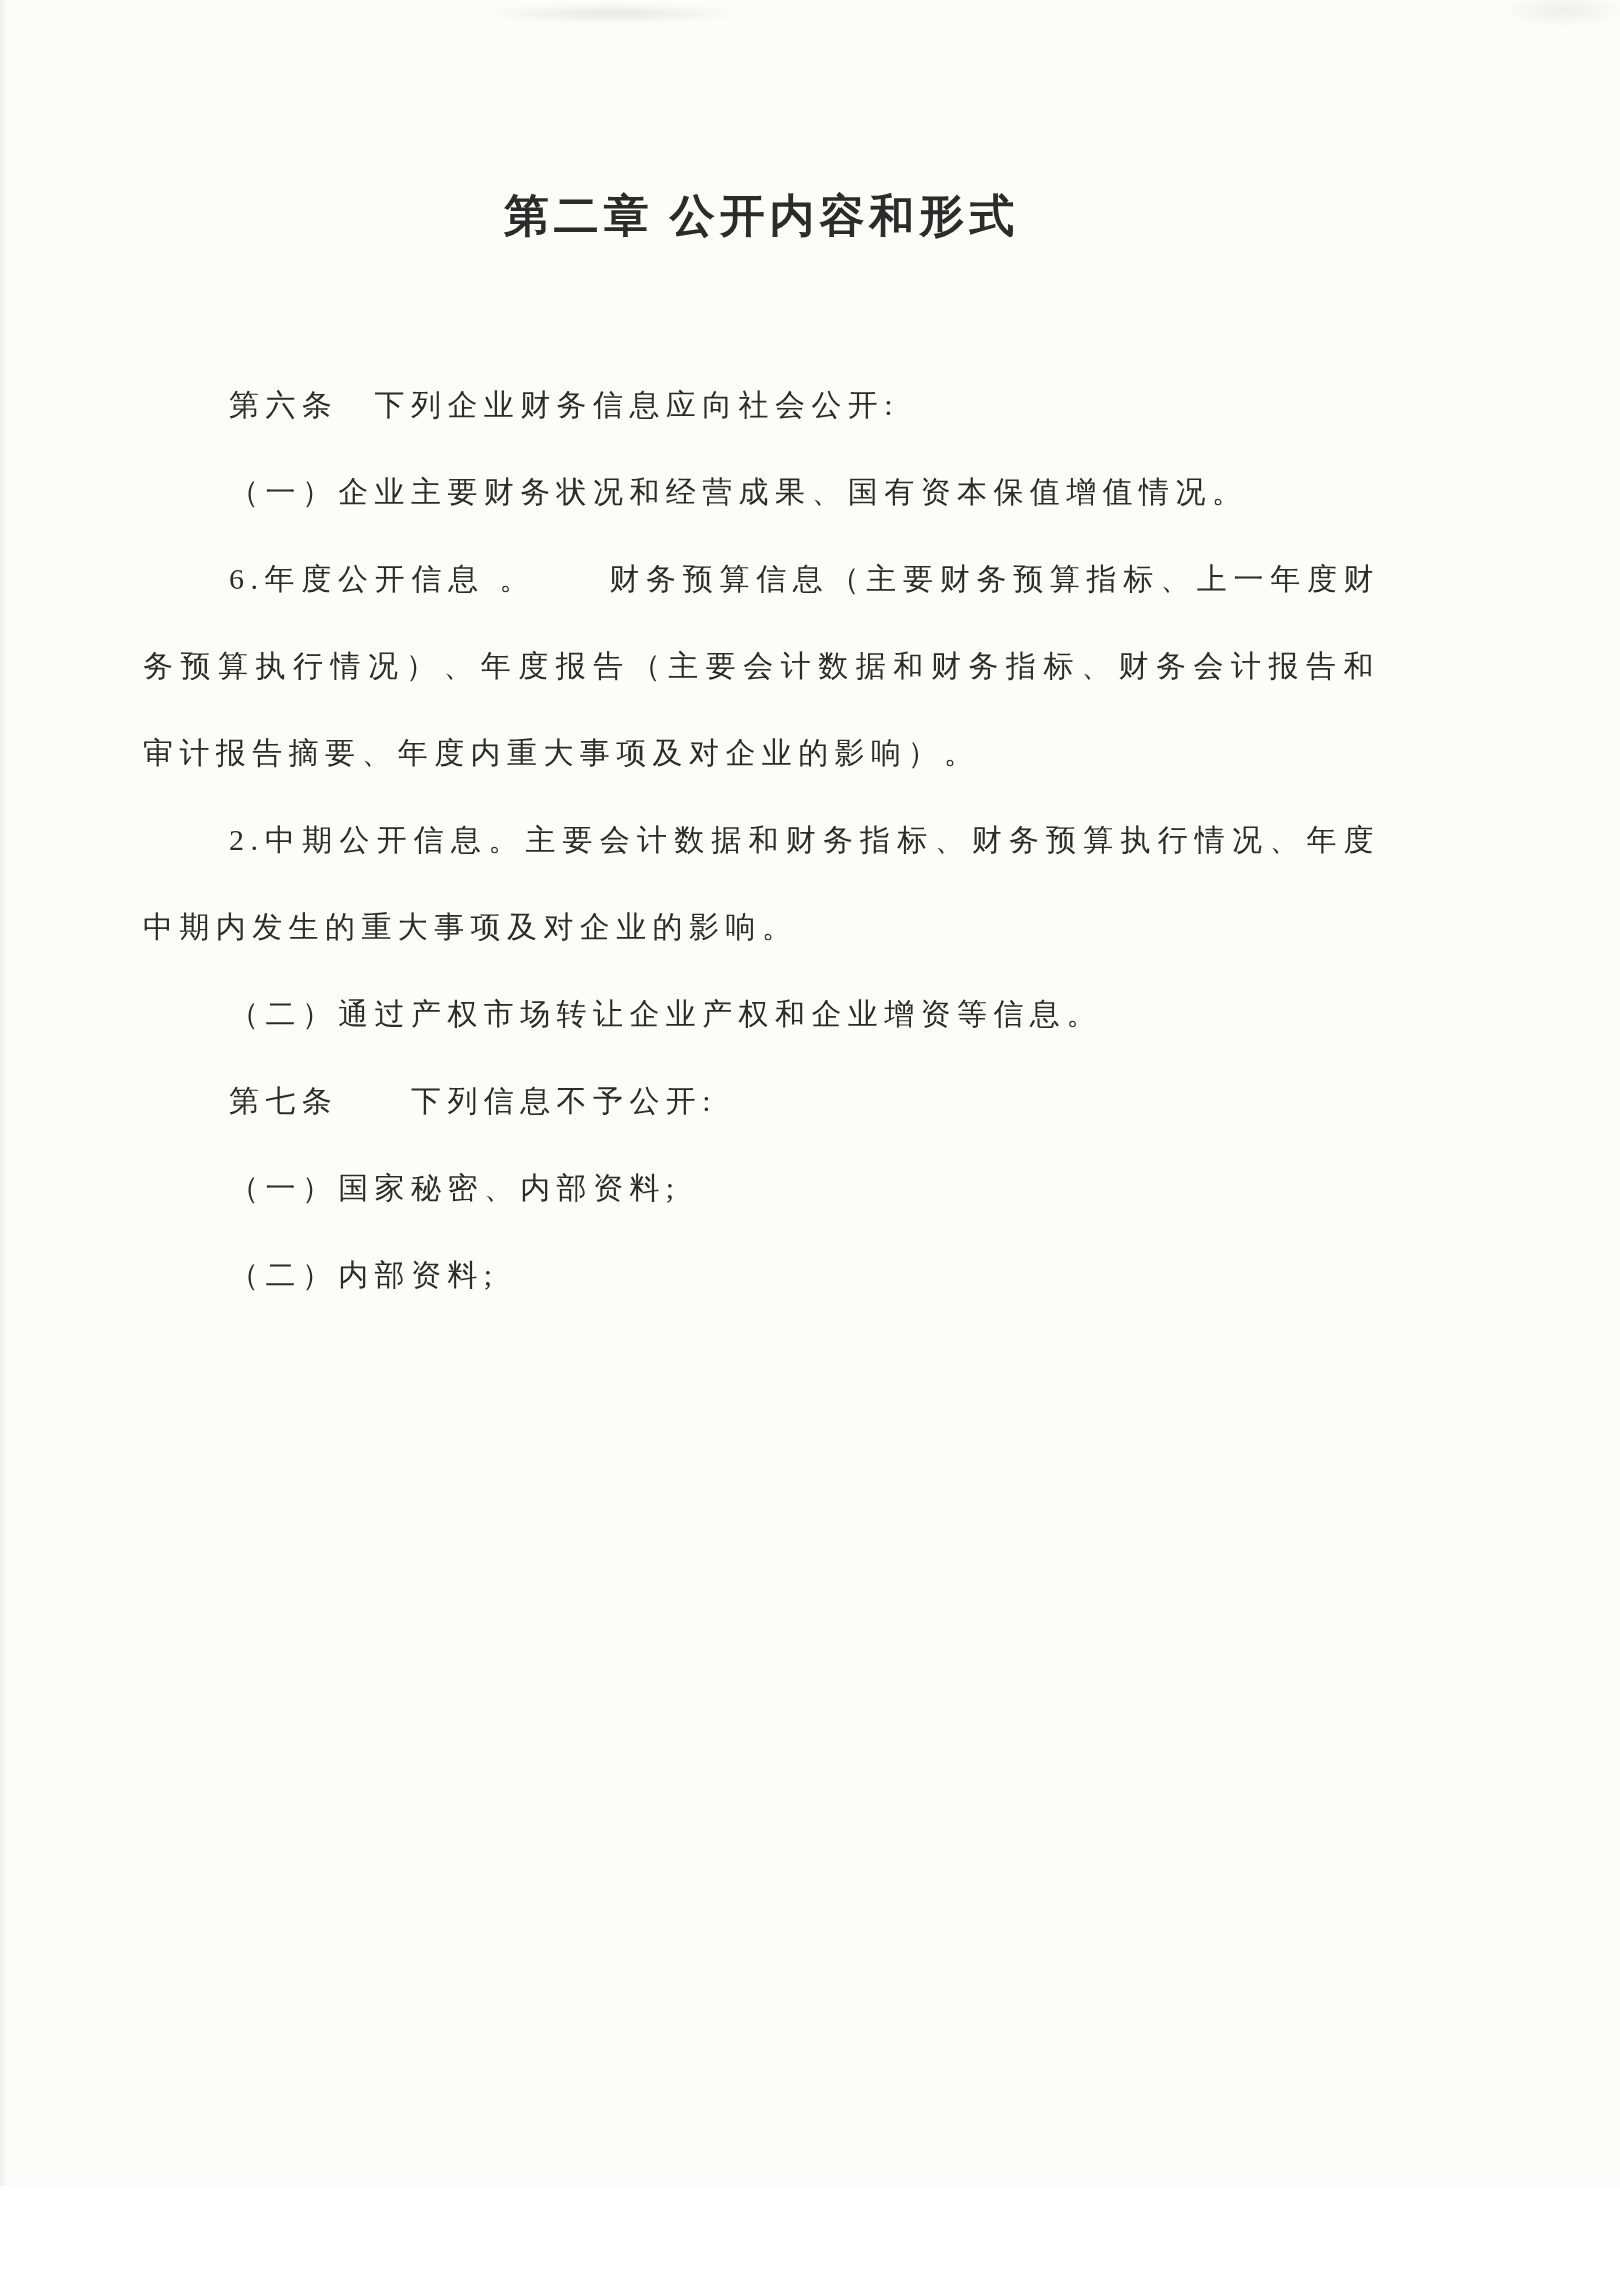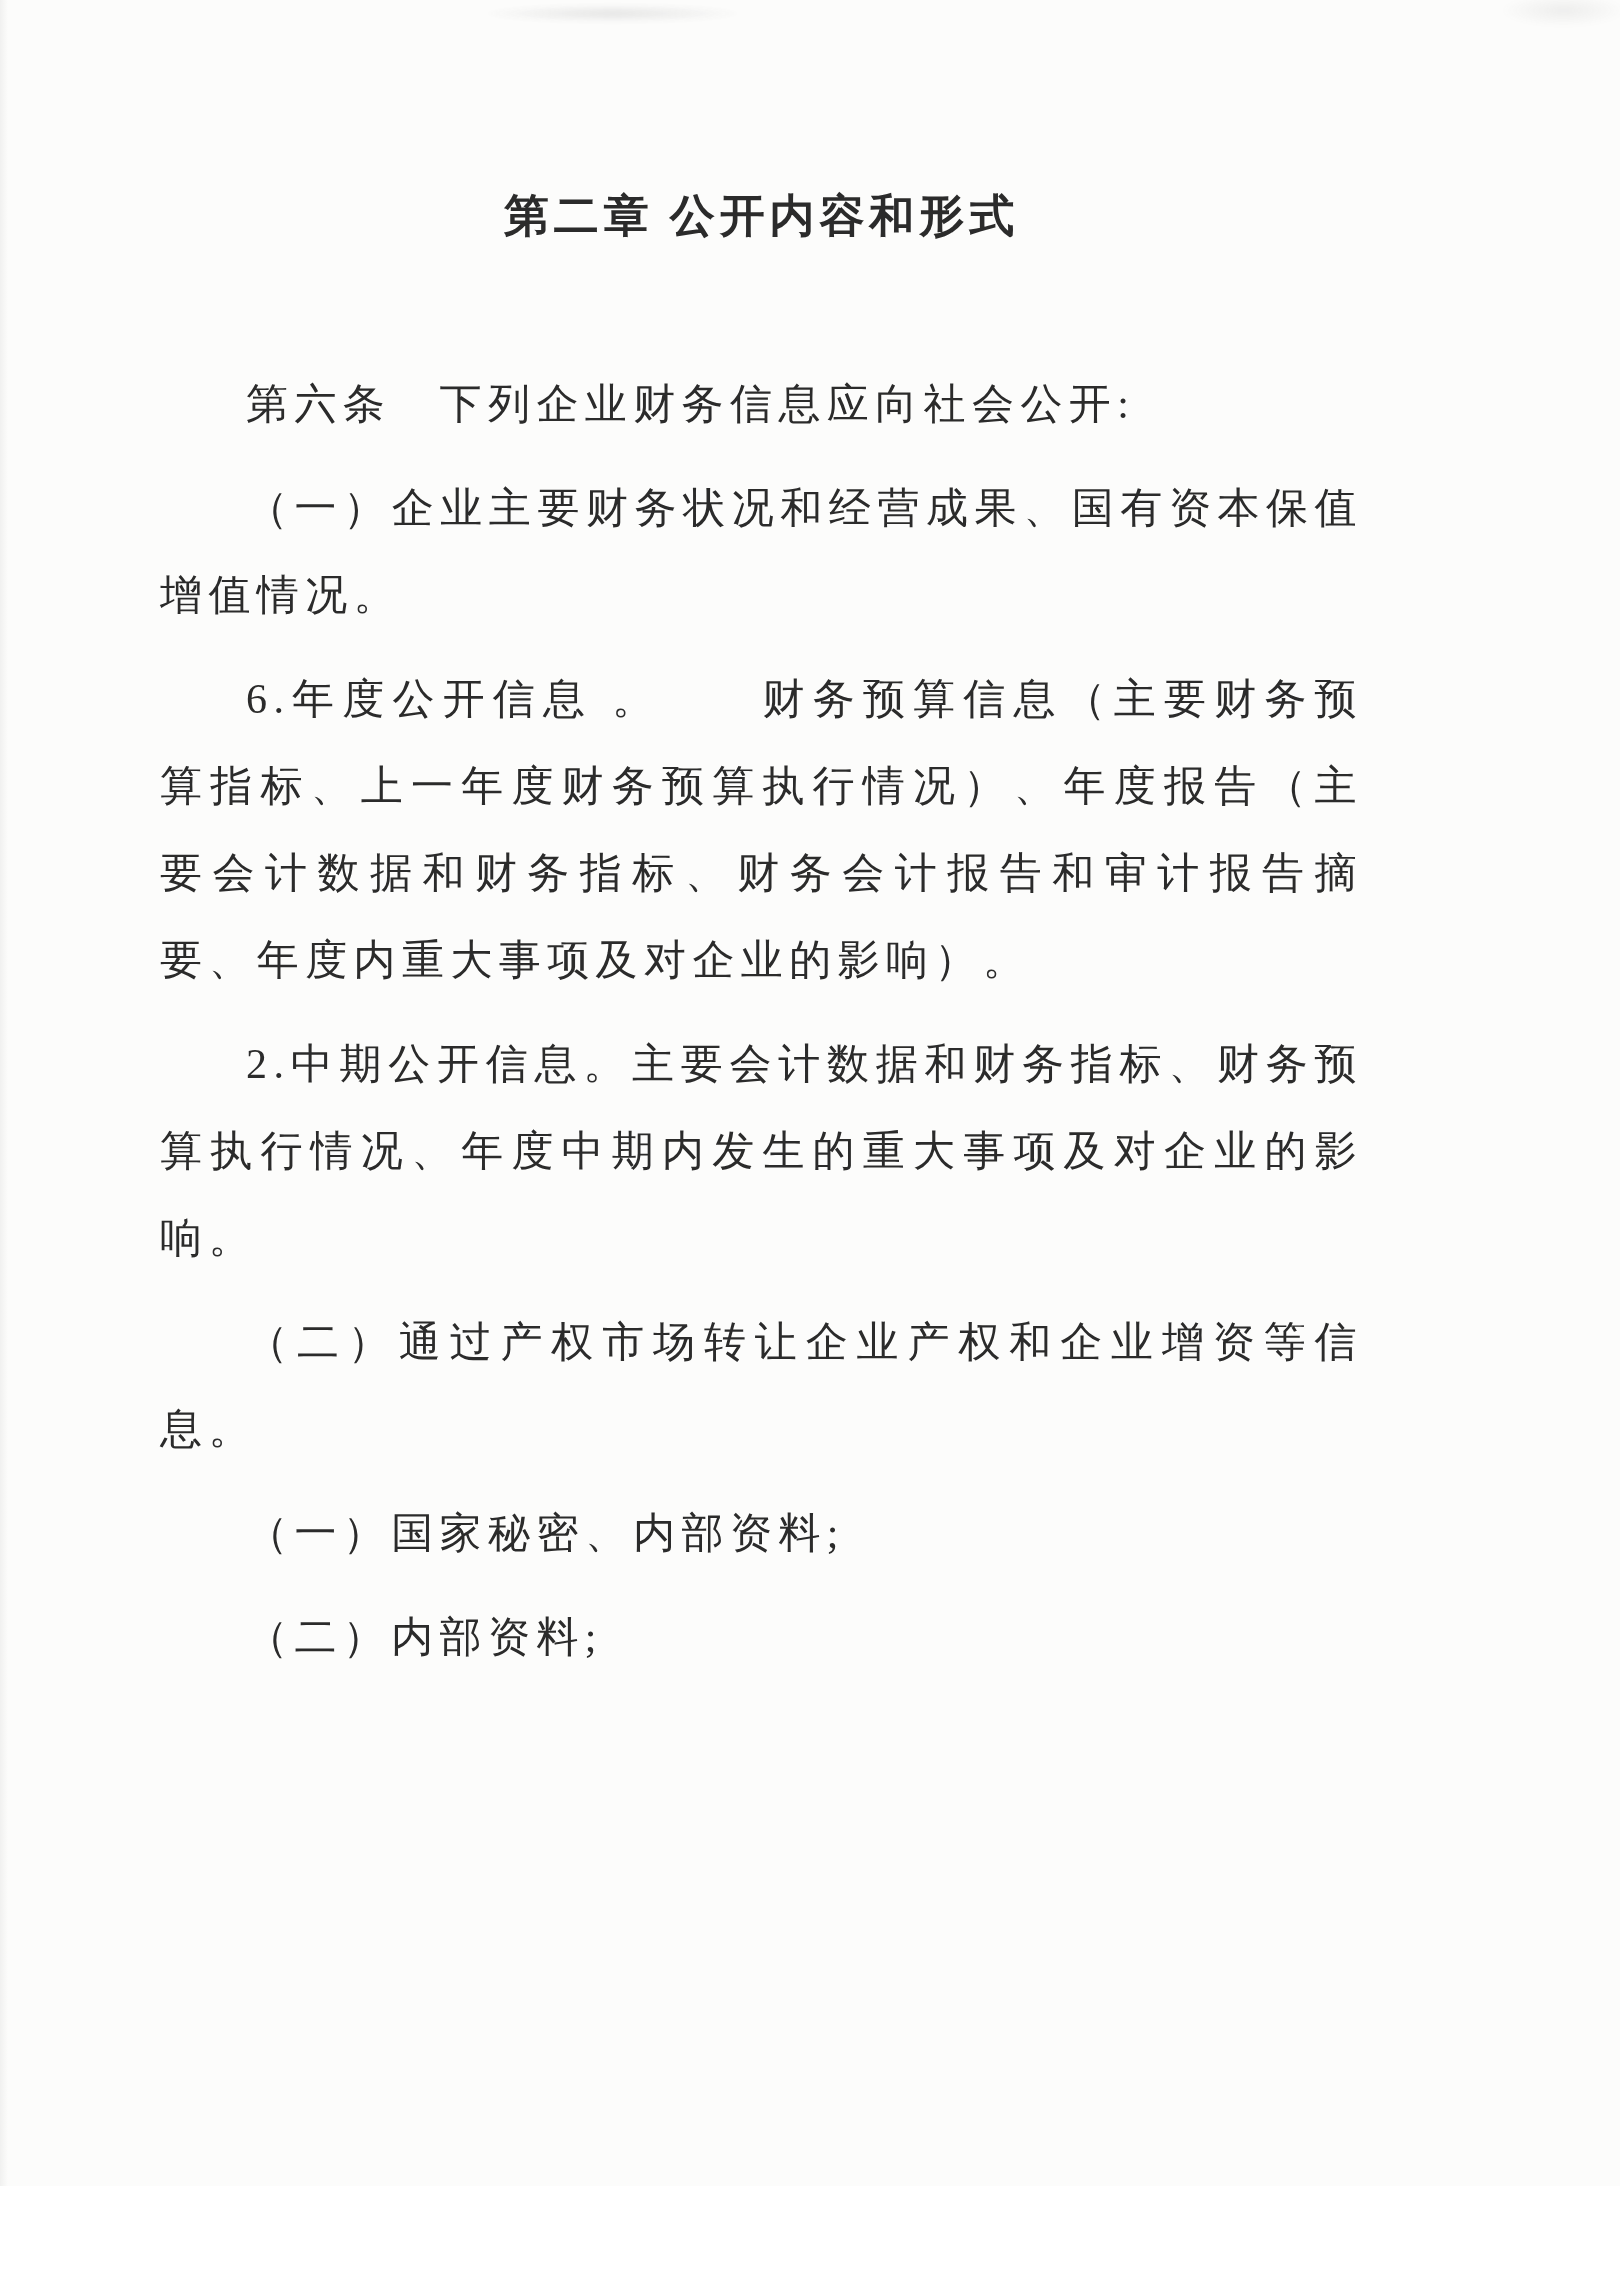--- a/index.html
+++ b/index.html
@@ -25,27 +25,27 @@
   .chapter-title {
     font-size: 45px;
     font-weight: 700;
     line-height: 69px;
     text-align: center;
     letter-spacing: 4.9px;
     margin: 182px 0 110px 0;
     white-space: nowrap;
   }
   .para {
-    font-size: 42px;
+    font-size: 30px;
     line-height: 87px;
     letter-spacing: 6.4px;
     text-align: justify;
     text-justify: inter-character;
     text-indent: 86px;
-    margin: 17px;
+    margin: 0;
     word-break: break-all;
   }
   
   .smudge {
     position: absolute;
     background: radial-gradient(ellipse at center, rgba(110,110,110,0.20), rgba(110,110,110,0.0) 70%);
     filter: blur(2px);
     pointer-events: none;
   }
   .smudge.s1 { left: 480px; top: 3.9px;    width: 265px; height: 19.6px; opacity: .8; }
@@ -72,20 +72,21 @@
   <div class="smudge s2"></div>
 
   <div class="content">
     <h1 class="chapter-title">第二章 公开内容和形式</h1>
 
     <p class="para">第六条　下列企业财务信息应向社会公开:</p>
     <p class="para">（一）企业主要财务状况和经营成果、国有资本保值增值情况。</p>
     <p class="para">6.年度公开信息 。　　财务预算信息（主要财务预算指标、上一年度财务预算执行情况）、年度报告（主要会计数据和财务指标、财务会计报告和审计报告摘要、年度内重大事项及对企业的影响）。</p>
     <p class="para">2.中期公开信息。主要会计数据和财务指标、财务预算执行情况、年度中期内发生的重大事项及对企业的影响。</p>
     <p class="para">（二）通过产权市场转让企业产权和企业增资等信息。</p>
+    <p class="para">第七条　　下列信息不予公开:</p>
     <p class="para">（一）国家秘密、内部资料;</p>
     <p class="para">（二）内部资料;</p>
   </div>
 
   <div class="smudge s3"></div>
   <div class="smudge s4"></div>
   <div class="smudge s5"></div>
   <div class="smudge s6"></div>
 </div>
 

